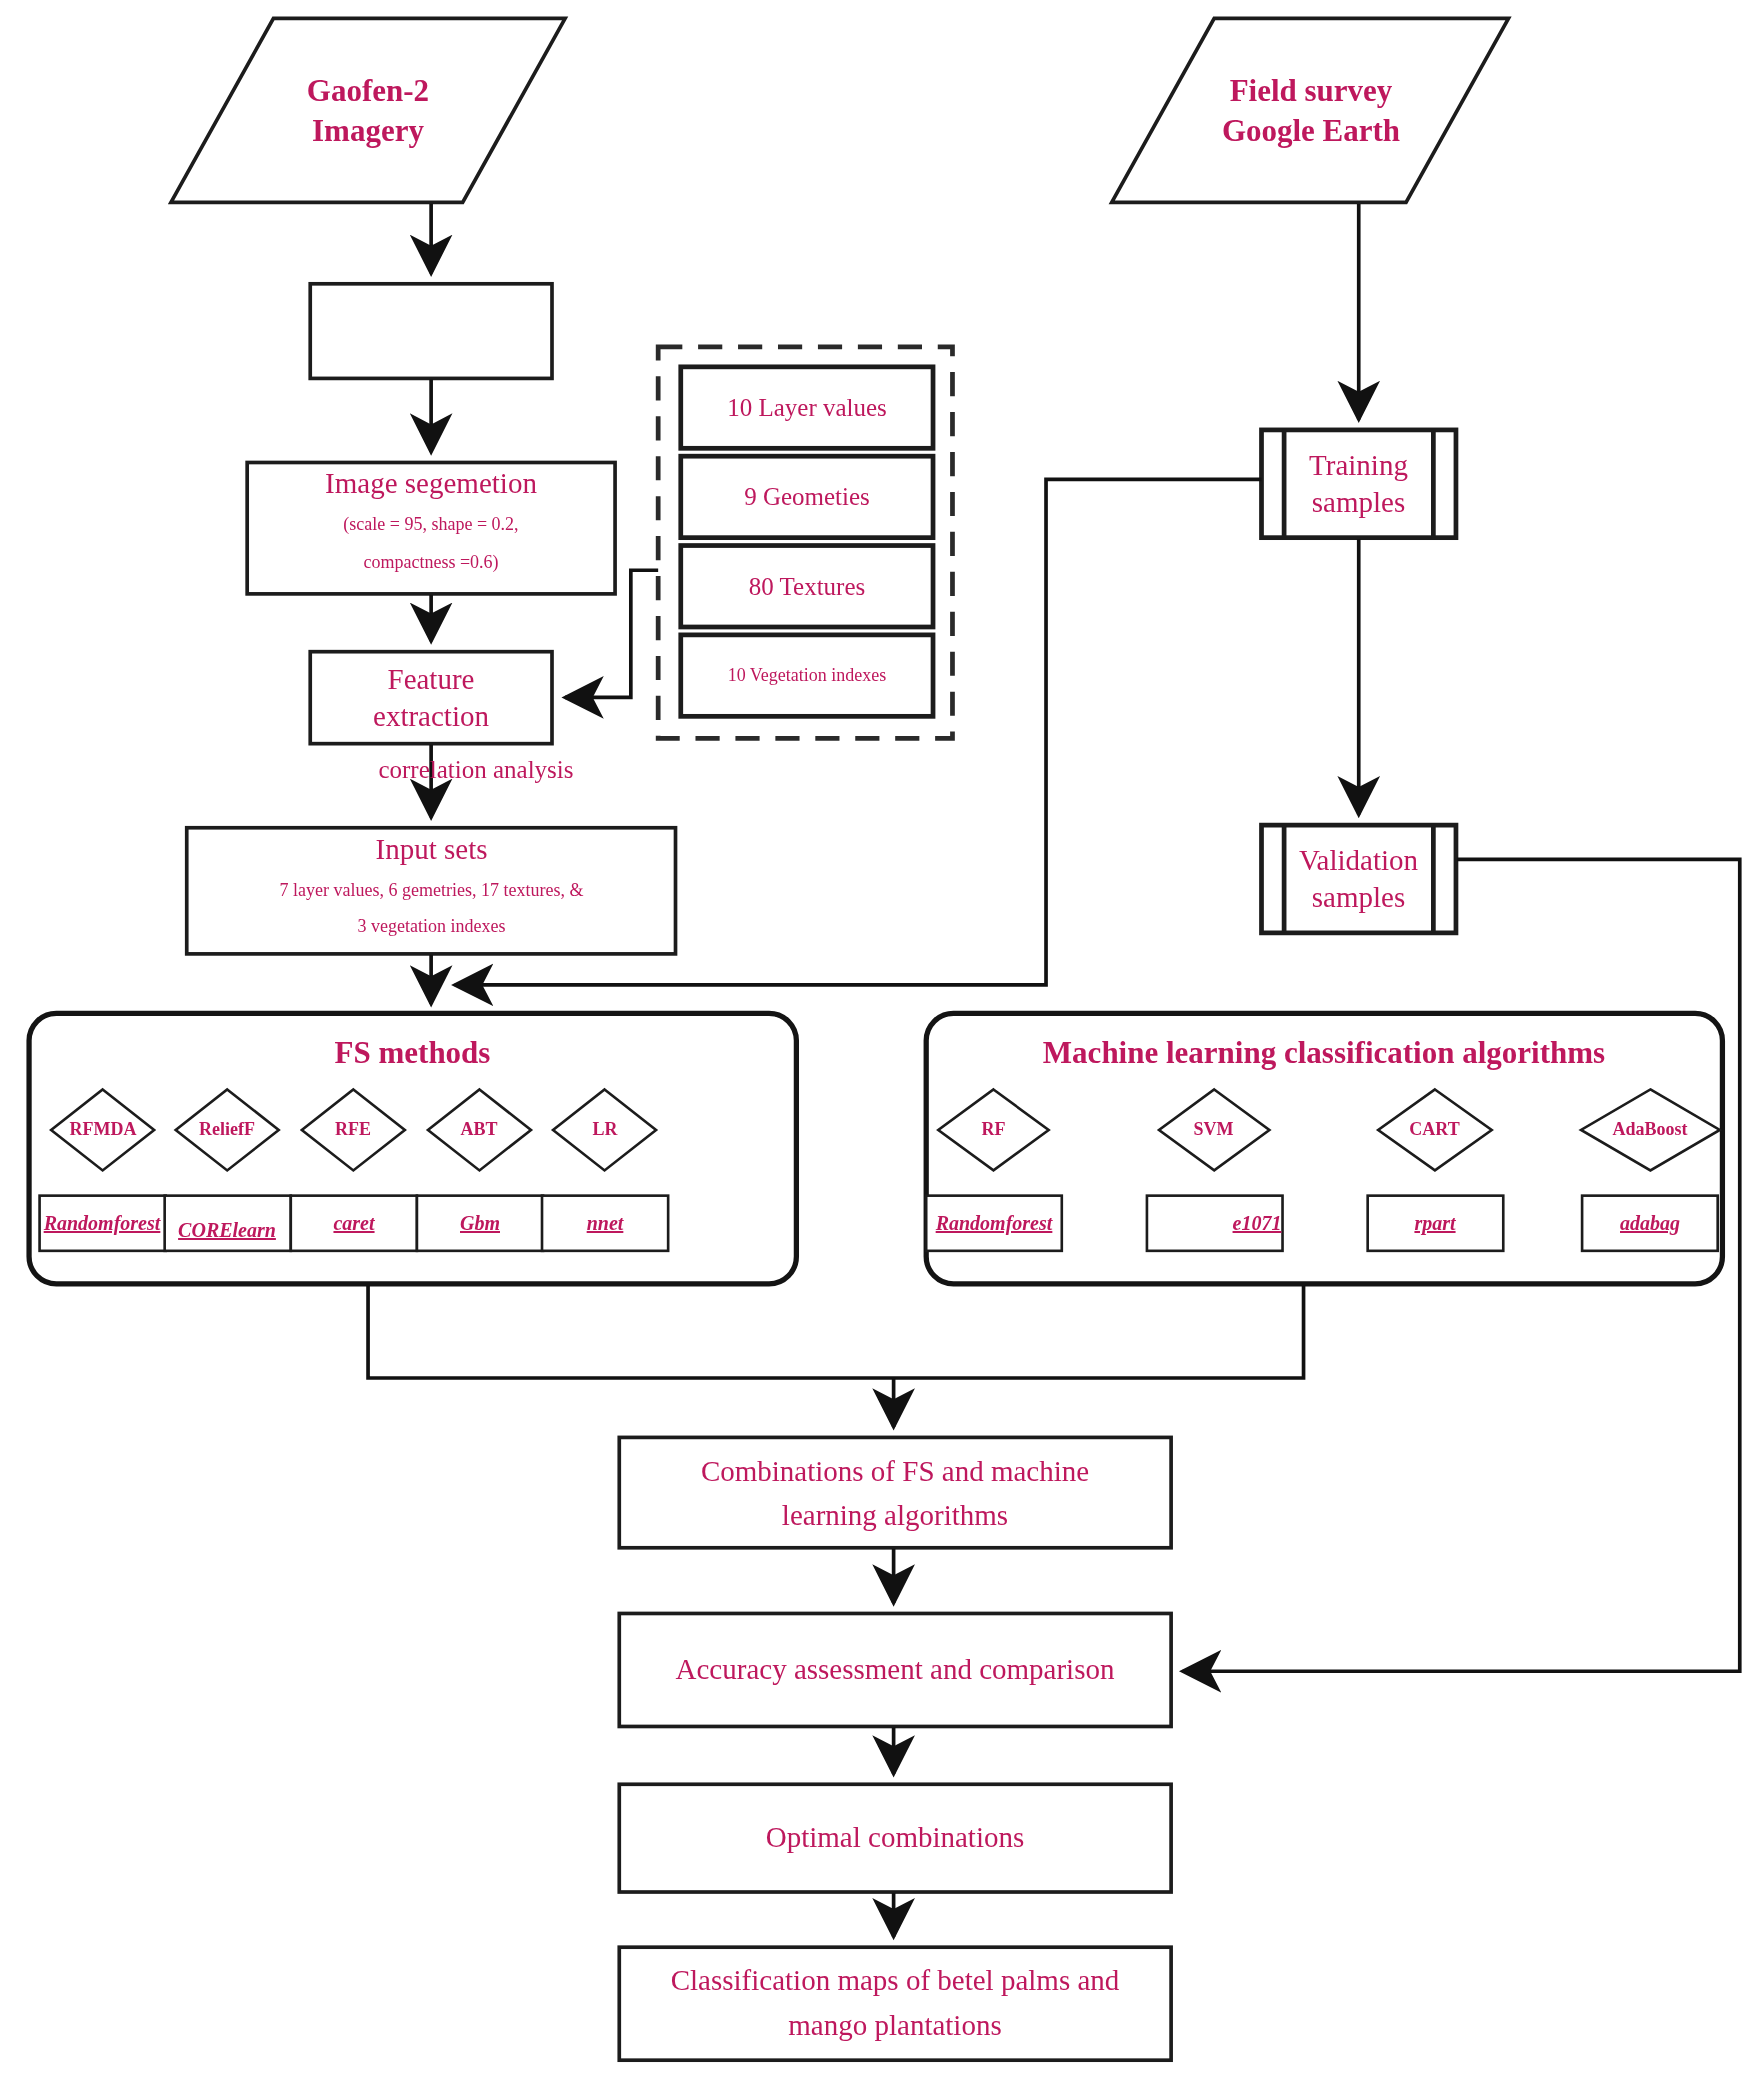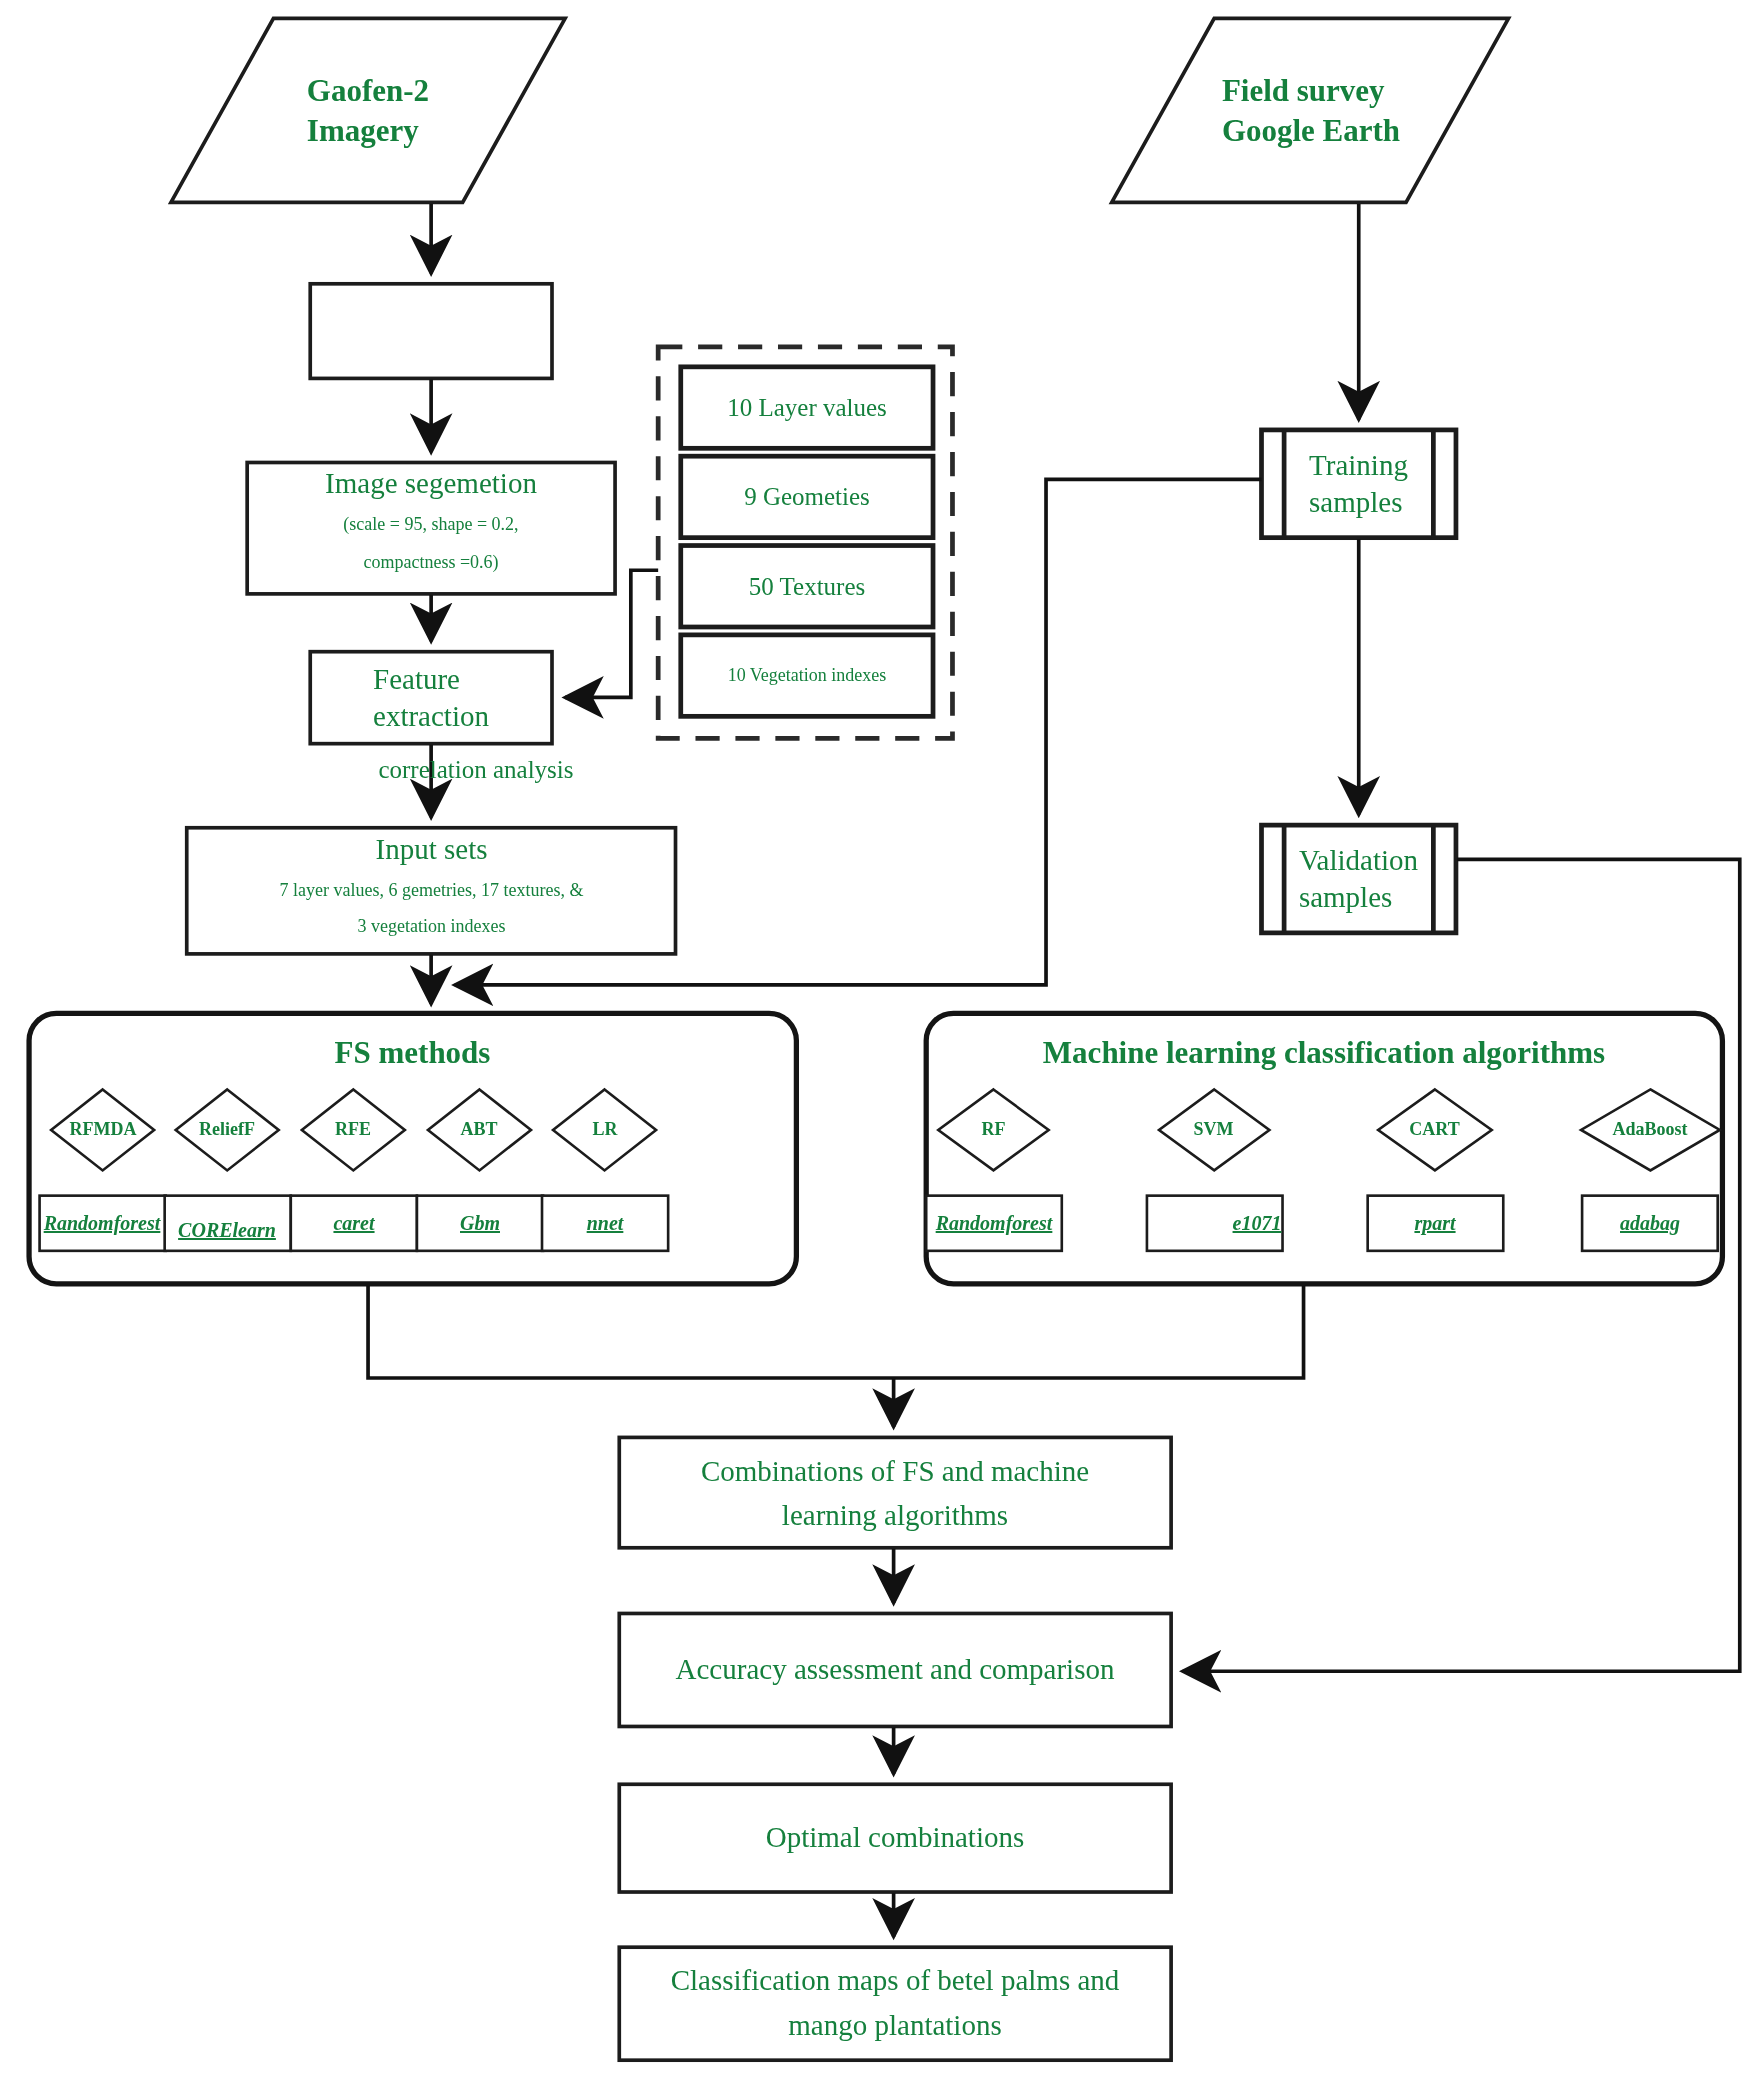--- a/index.html
+++ b/index.html
@@ -24,22 +24,22 @@
   .shp { fill: #ffffff; stroke: #1c1c1c; }
   .shp-thin { stroke-width: 5; }
   .shp-med  { stroke-width: 7; }
   .shp-thick{ stroke-width: 9; }
   .conn { fill: none; stroke: #111111; stroke-width: 7; }
   .dashed-box { fill: none; stroke: #2a2a2a; stroke-width: 9; stroke-dasharray: 46 30; }
   .panel { fill: #ffffff; stroke: #141414; stroke-width: 10; }
 
   .lbl {
     position: absolute;
-    text-align: left;
-    color: #15803d;
+    text-align: center;
+    color: #be185d;
     line-height: 1.28;
     white-space: pre-line;
     pointer-events: none;
     display: flex;
     align-items: center;
     justify-content: center;
   }
   .f-reg   { font-weight: 400; }
   .f-bold  { font-weight: 700; }
   .f-italic{ font-style: italic; font-weight: 700; text-decoration: underline; }
@@ -152,21 +152,21 @@
   <div class="lbl f-reg sz-sm" style="left:247px; top:506px; width:368px; height:37px;">(scale = 95, shape = 0.2,</div>
   <div class="lbl f-reg sz-sm" style="left:247px; top:544px; width:368px; height:37px;">compactness =0.6)</div>
 
   <div class="lbl f-reg sz-lg" style="left:310px; top:652px; width:242px; height:92px;">Feature
 extraction</div>
 
   <div class="lbl f-reg sz-md" style="left:292px; top:753px; width:368px; height:34px;">correlation analysis</div>
 
   <div class="lbl f-reg sz-md" style="left:681px; top:367px; width:252px; height:81px;">10 Layer values</div>
   <div class="lbl f-reg sz-md" style="left:681px; top:456px; width:252px; height:81px;">9 Geometies</div>
-  <div class="lbl f-reg sz-md" style="left:681px; top:546px; width:252px; height:81px;">50 Textures</div>
+  <div class="lbl f-reg sz-md" style="left:681px; top:546px; width:252px; height:81px;">80 Textures</div>
   <div class="lbl f-reg sz-sm" style="left:681px; top:635px; width:252px; height:81px;">10 Vegetation indexes</div>
 
   <div class="lbl f-reg sz-lg" style="left:187px; top:831px; width:489px; height:38px;">Input sets</div>
   <div class="lbl f-reg sz-sm" style="left:187px; top:873px; width:489px; height:35px;">7 layer values, 6 gemetries, 17 textures, &amp;</div>
   <div class="lbl f-reg sz-sm" style="left:187px; top:909px; width:489px; height:35px;">3 vegetation indexes</div>
 
   <div class="lbl f-reg sz-lg" style="left:1284px; top:430px; width:149px; height:108px;">Training
 samples</div>
   <div class="lbl f-reg sz-lg" style="left:1284px; top:825px; width:149px; height:108px;">Validation
 samples</div>

